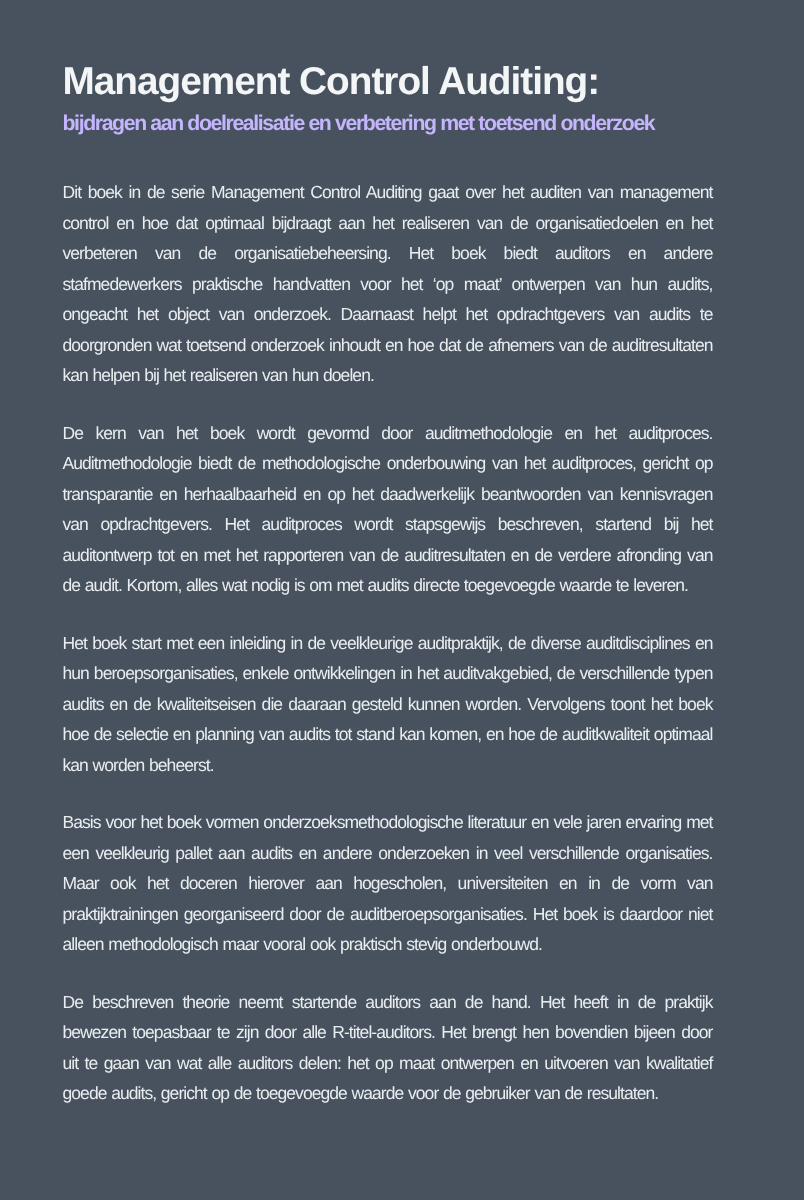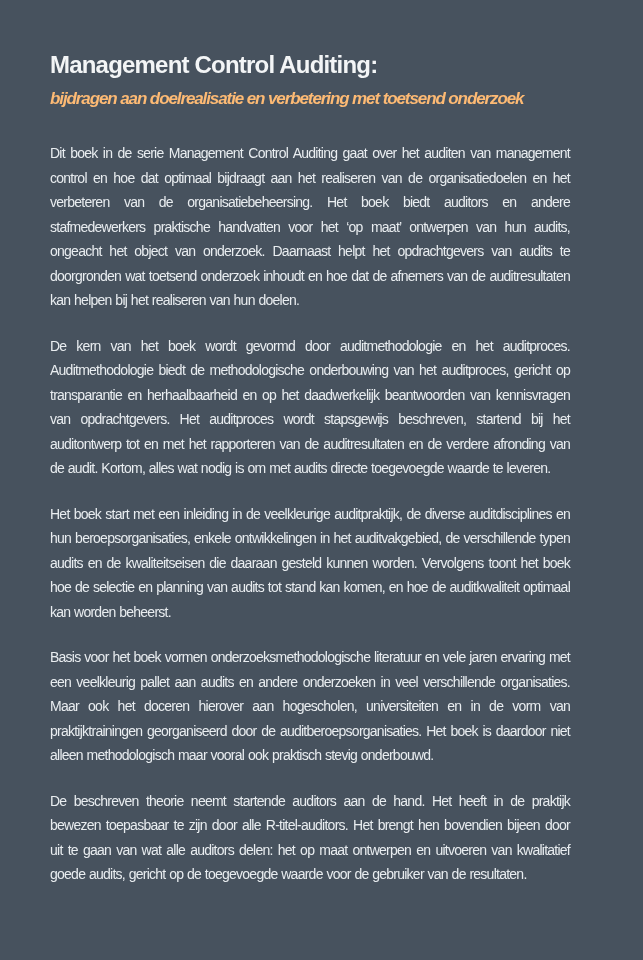--- a/index.html
+++ b/index.html
@@ -13,21 +13,21 @@
     height: 960px;
     margin: 0 auto;
     box-sizing: border-box;
     padding: 36px 57px 0 50px;
     overflow: hidden;
     background: #47525E;
     font-family: "Liberation Sans", sans-serif;
   }
   .book-title {
     margin: 14px 0 8px 0;
-    font-size: 24px;
+    font-size: 31px;
     font-weight: bold;
     letter-spacing: -0.8px;
     line-height: 30px;
     color: #F3F5F6;
   }
   .book-subtitle {
     margin: 0 0 31px 0;
     font-size: 17px;
     font-weight: bold;
     letter-spacing: -1.1px;
@@ -42,19 +42,19 @@
     line-height: 24.5px;
     text-align: justify;
     color: #E9EDF0;
   }
 </style>
 </head>
 <body>
 
 <div class="page" style="background: rgb(71, 82, 94);">
   <h1 class="book-title" style="color: rgb(243, 245, 246);">Management Control Auditing:</h1>
-  <h2 class="book-subtitle" style="color: #fdba74; font-style: italic;">bijdragen aan doelrealisatie en verbetering met toetsend onderzoek</h2>
+  <h2 class="book-subtitle" style="color: #c4b5fd;">bijdragen aan doelrealisatie en verbetering met toetsend onderzoek</h2>
   <p class="body-paragraph" style="color: rgb(233, 237, 240);">Dit boek in de serie Management Control Auditing gaat over het auditen van management control en hoe dat optimaal bijdraagt aan het realiseren van de organisatiedoelen en het verbeteren van de organisatiebeheersing. Het boek biedt auditors en andere stafmedewerkers praktische handvatten voor het ‘op maat’ ontwerpen van hun audits, ongeacht het object van onderzoek. Daarnaast helpt het opdrachtgevers van audits te doorgronden wat toetsend onderzoek inhoudt en hoe dat de afnemers van de auditresultaten kan helpen bij het realiseren van hun doelen.</p>
   <p class="body-paragraph" style="color: rgb(233, 237, 240);">De kern van het boek wordt gevormd door auditmethodologie en het auditproces. Auditmethodologie biedt de methodologische onderbouwing van het auditproces, gericht op transparantie en herhaalbaarheid en op het daadwerkelijk beantwoorden van kennisvragen van opdrachtgevers. Het auditproces wordt stapsgewijs beschreven, startend bij het auditontwerp tot en met het rapporteren van de auditresultaten en de verdere afronding van de audit. Kortom, alles wat nodig is om met audits directe toegevoegde waarde te leveren.</p>
   <p class="body-paragraph" style="color: rgb(233, 237, 240);">Het boek start met een inleiding in de veelkleurige auditpraktijk, de diverse auditdisciplines en hun beroepsorganisaties, enkele ontwikkelingen in het auditvakgebied, de verschillende typen audits en de kwaliteitseisen die daaraan gesteld kunnen worden. Vervolgens toont het boek hoe de selectie en planning van audits tot stand kan komen, en hoe de auditkwaliteit optimaal kan worden beheerst.</p>
   <p class="body-paragraph" style="color: rgb(233, 237, 240);">Basis voor het boek vormen onderzoeksmethodologische literatuur en vele jaren ervaring met een veelkleurig pallet aan audits en andere onderzoeken in veel verschillende organisaties. Maar ook het doceren hierover aan hogescholen, universiteiten en in de vorm van praktijktrainingen georganiseerd door de auditberoepsorganisaties. Het boek is daardoor niet alleen methodologisch maar vooral ook praktisch stevig onderbouwd.</p>
   <p class="body-paragraph" style="color: rgb(233, 237, 240);">De beschreven theorie neemt startende auditors aan de hand. Het heeft in de praktijk bewezen toepasbaar te zijn door alle R-titel-auditors. Het brengt hen bovendien bijeen door uit te gaan van wat alle auditors delen: het op maat ontwerpen en uitvoeren van kwalitatief goede audits, gericht op de toegevoegde waarde voor de gebruiker van de resultaten.</p>
 </div>
 
 </body></html>

